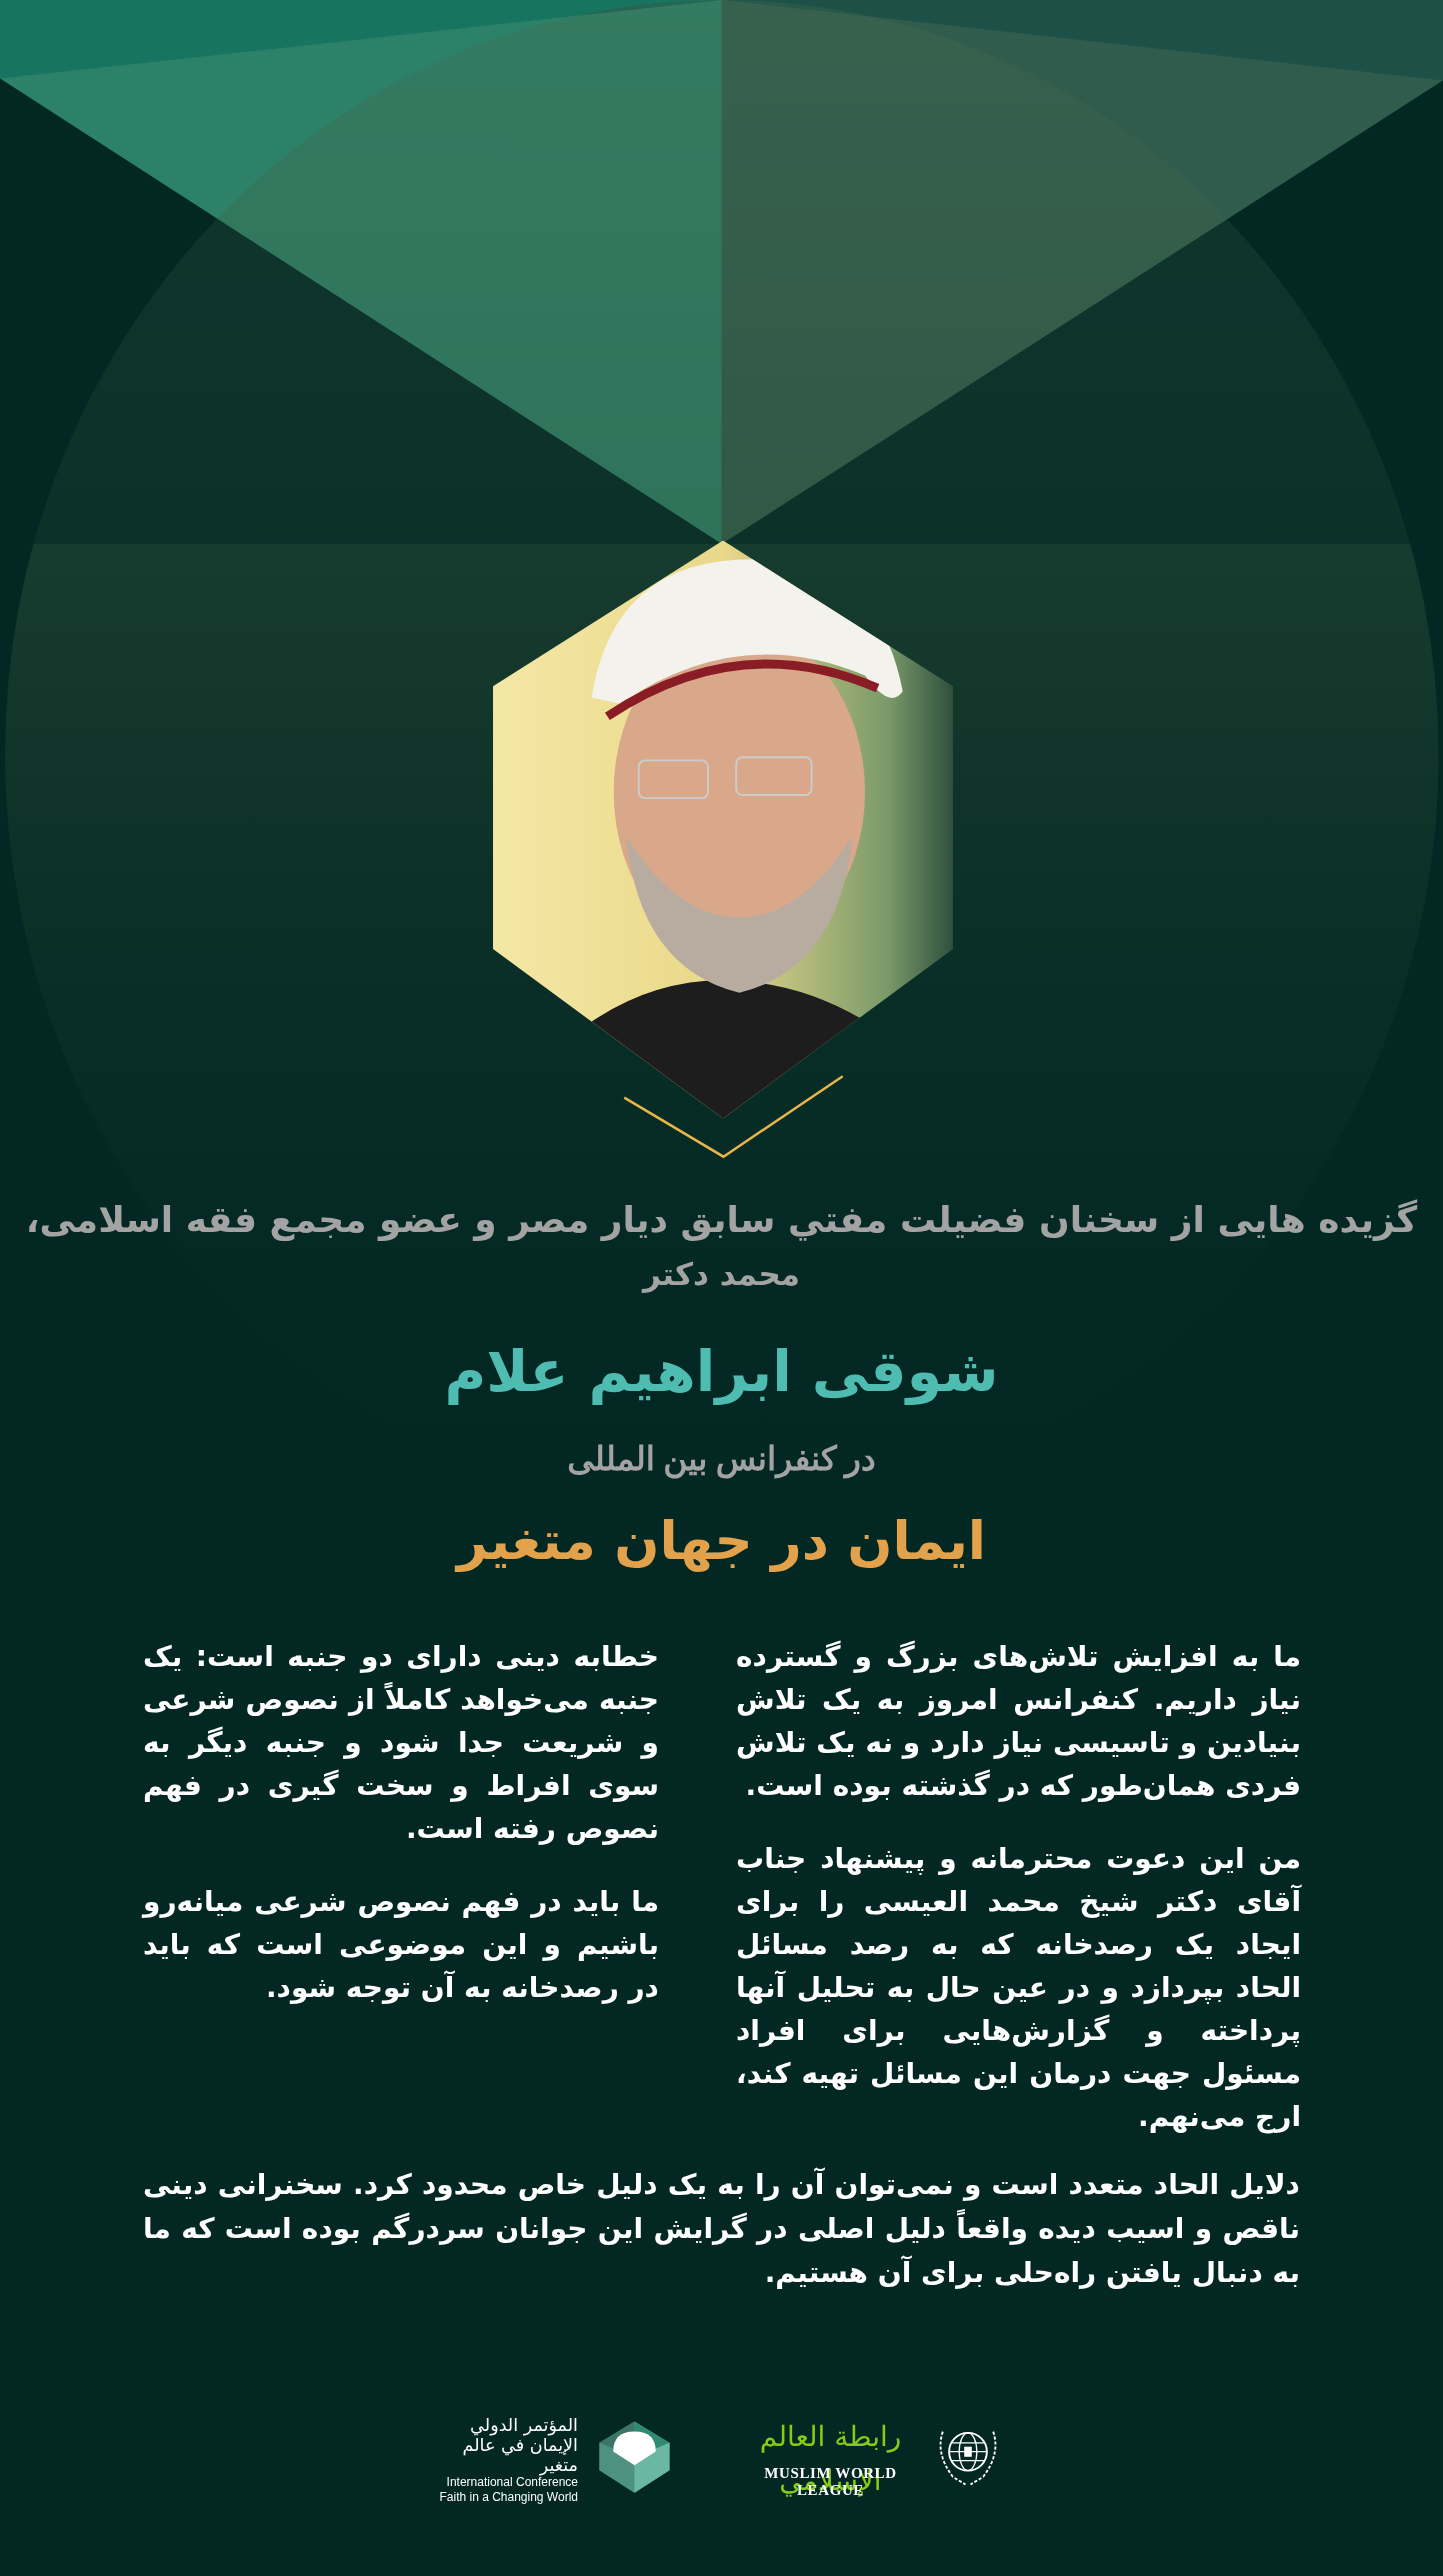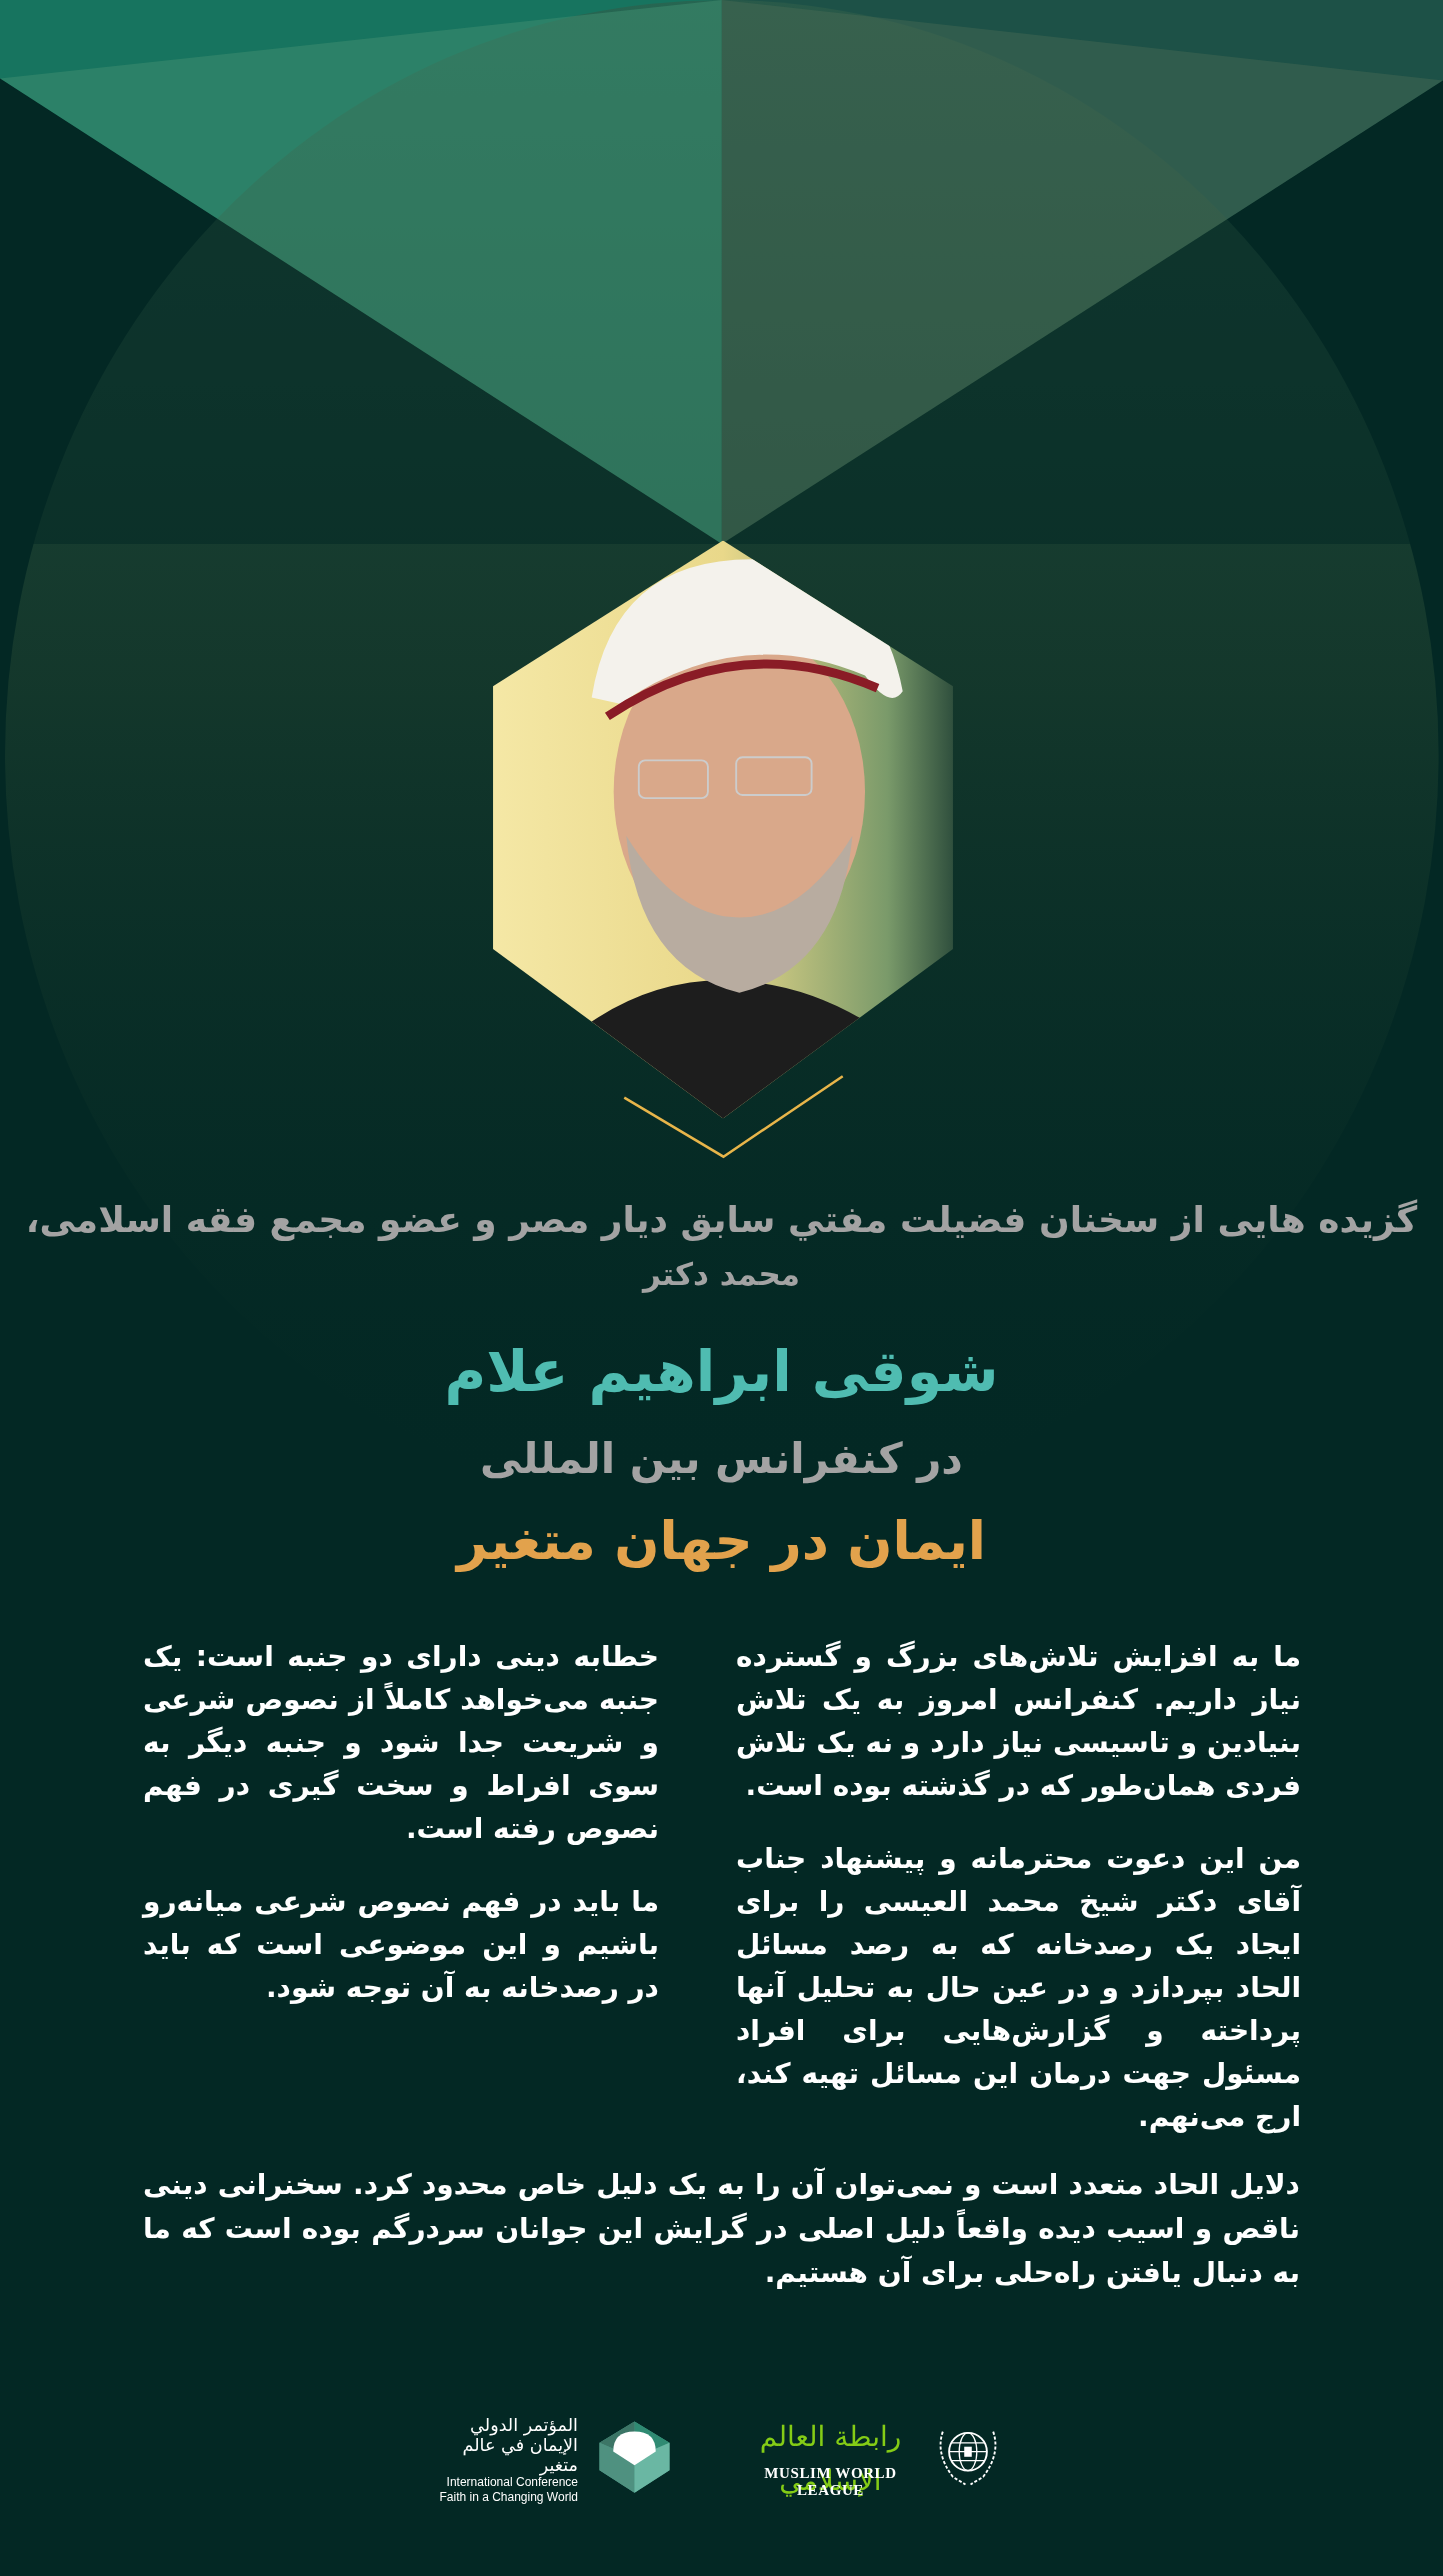--- a/index.html
+++ b/index.html
@@ -4,21 +4,21 @@
 <style>
   html,body{margin:0;padding:0;}
   body{width:1443px;height:2576px;background:#032824;overflow:hidden;position:relative;font-family:"DejaVu Sans","Liberation Sans",sans-serif;}
   .bg{position:absolute;inset:0;width:1443px;height:2576px;}
   .portrait{position:absolute;left:488px;top:540px;width:470px;height:579px;}
   .chev{position:absolute;left:623px;top:1075px;width:226px;height:88px;}
   .rtl{direction:rtl;text-align:center;position:absolute;left:0;width:1443px;color:#a3a3a3;font-weight:bold;}
   .intro1{top:1195px;font-size:36px;line-height:50px;}
   .intro2{top:1252px;font-size:31px;line-height:44px;}
   .name{top:1327px;font-size:57px;line-height:88px;color:#4fbcb1;}
-  .conf-pre{top:1437px;font-size:42px;line-height:44px;}
+  .conf-pre{top:1437px;font-size:33px;line-height:44px;font-family:Liberation Serif, serif;}
   .conf-name{top:1503px;font-size:53px;line-height:75px;color:#e2a24c;}
   .col{position:absolute;direction:rtl;text-align:justify;text-align-last:right;color:#fff;font-weight:bold;font-size:28px;line-height:43px;}
   .col p{margin:0 0 30px 0;}
   .col-right{left:736px;width:565px;top:1635px;}
   .col-left{left:143px;width:516px;top:1635px;}
   .bottom-para{position:absolute;left:143px;width:1157px;top:2163px;direction:rtl;text-align:justify;text-align-last:right;color:#fff;font-weight:bold;font-size:28px;line-height:44px;}
   .logo-conf{position:absolute;left:420px;top:2415px;width:252px;height:75px;}
   .conf-text{position:absolute;right:94px;top:0;text-align:right;color:#fff;}
   .conf-ar1,.conf-ar2{display:block;direction:rtl;font-size:17.6px;line-height:20px;font-weight:normal;}
   .conf-en1,.conf-en2{display:block;font-family:"Liberation Sans",sans-serif;font-size:12px;line-height:15px;}

